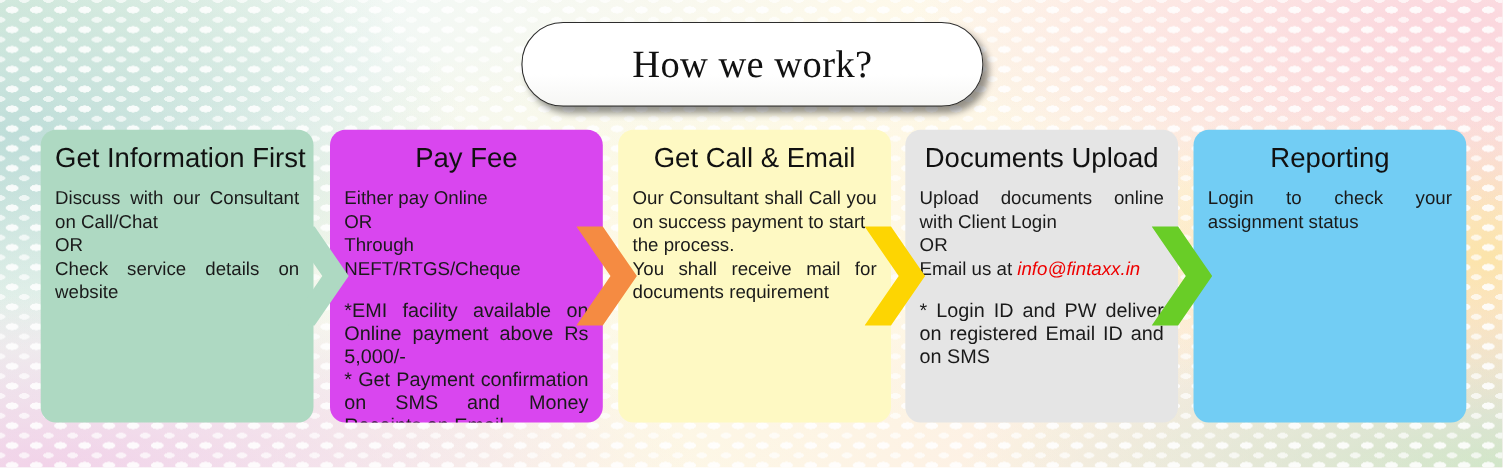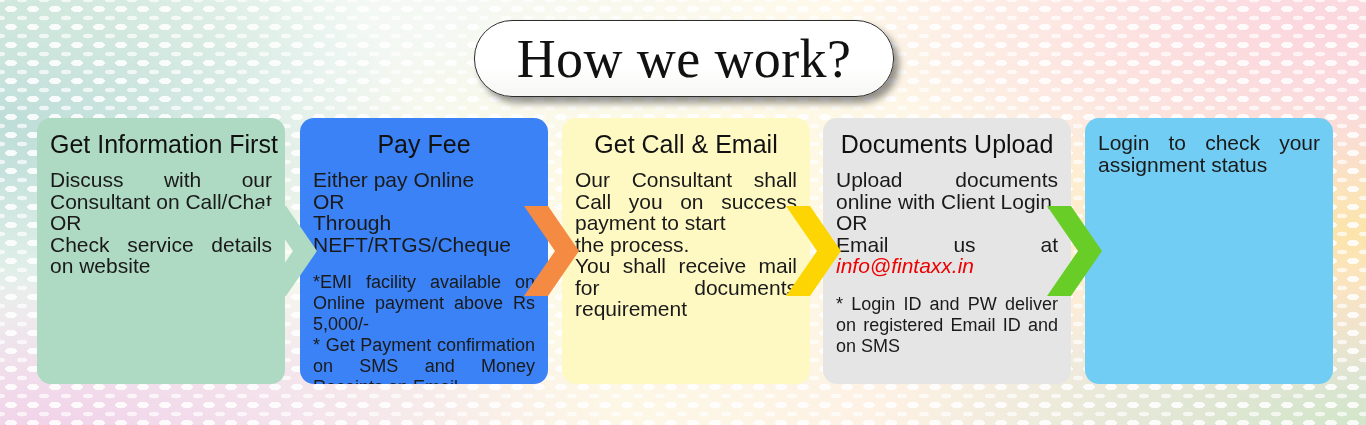--- a/index.html
+++ b/index.html
@@ -63,21 +63,21 @@
     border: 1px solid #2d2d2d;
     border-radius: 38px;
     box-shadow: 5px 6px 7px rgba(0,0,0,0.42);
     display: flex;
     align-items: center;
     justify-content: center;
     z-index: 5;
   }
   #title-text {
     font-family: "Liberation Serif", serif;
-    font-size: 54px;
+    font-size: 35px;
     color: #111111;
     letter-spacing: 0.4px;
     white-space: nowrap;
   }
 
   
   #steps {
     position: absolute;
     left: 0;
     top: 118px;
@@ -97,21 +97,21 @@
   .step-title {
     font-size: 25px;
     font-weight: normal;
     color: #111111;
     text-align: center;
     line-height: 24px;
     margin-bottom: 13px;
     white-space: nowrap;
   }
   .step-body {
-    font-size: 21px;
+    font-size: 17px;
     color: #1a1a1a;
     line-height: 21.5px;
     text-align: justify;
     white-space: pre-line;
   }
   .step-note {
     font-size: 18px;
     color: #1a1a1a;
     line-height: 21px;
     text-align: justify;
@@ -145,21 +145,21 @@
 
 <div id="steps">
 
   <div class="step" style="left:37px; width:248px; background:#aed9c2;">
     <div class="step-title">Get Information First</div>
     <div class="step-body">Discuss with our Consultant on Call/Chat
  OR
 Check service details on website</div>
   </div>
 
-  <div class="step" style="left:300px; width:248px; background:#3b82f6;">
+  <div class="step" style="left:300px; width:248px; background:#d946ef;">
     <div class="step-title">Pay Fee</div>
     <div class="step-body">Either pay Online
 OR
     Through NEFT/RTGS/Cheque</div>
     <div class="step-note"> *EMI facility available on Online payment above Rs 5,000/-
 * Get Payment confirmation on SMS and Money Receipts on Email.</div>
   </div>
 
   <div class="step" style="left:562px; width:248px; background:#fef9c3;">
     <div class="step-title">Get Call &amp; Email</div>
@@ -170,20 +170,21 @@
 
   <div class="step" style="left:823px; width:248px; background:#e5e5e5;">
     <div class="step-title">Documents Upload</div>
     <div class="step-body"><span>Upload documents online with Client Login
      OR
      Email us at </span><span class="accent-mail">info@fintaxx.in</span></div>
     <div class="step-note">*  Login  ID  and  PW  deliver  on registered Email ID and on SMS</div>
   </div>
 
   <div class="step" style="left:1085px; width:248px; background:#72cdf4;">
+    <div class="step-title">Reporting</div>
     <div class="step-body">Login to check your assignment status</div>
   </div>
 </div>
 
 <div class="chev" style="left:262px;">
   <svg viewBox="0 0 62 266" xmlns="http://www.w3.org/2000/svg" aria-hidden="true">
     <path d="M0 88 L0 88 L24 88 L55 133 L24 178 L0 178 L31 133 Z" fill="#aed9c2"></path>
   </svg>
 </div>
 <div class="chev" style="left:524px;">

